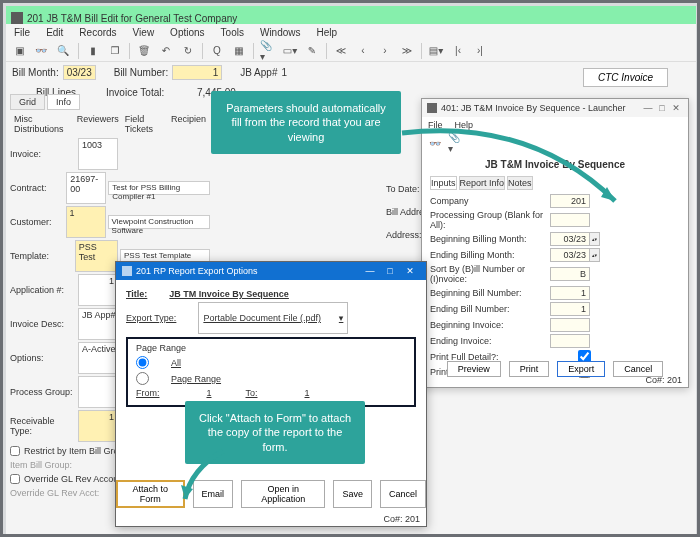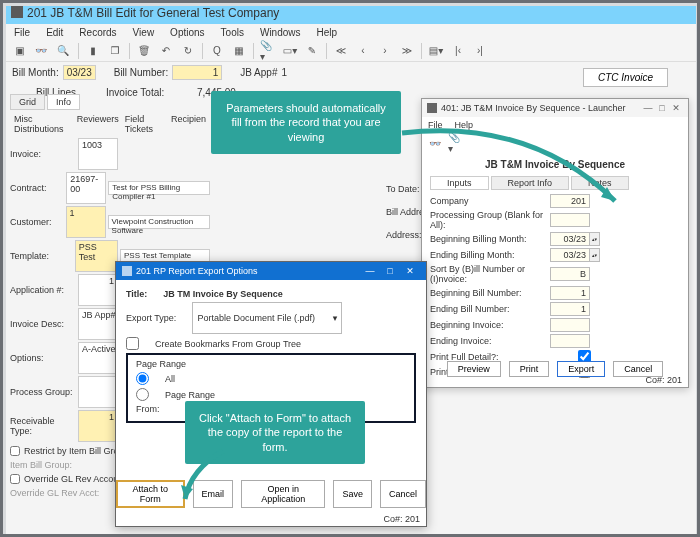--- a/index.html
+++ b/index.html
@@ -1,18 +1,18 @@
 <!DOCTYPE html>
 <html><head>
 <meta charset="utf-8">
 <style>
 * { box-sizing: border-box; margin: 0; padding: 0; font-family: "Segoe UI", Tahoma, sans-serif; }
 body { width: 700px; height: 537px; background: #d9dbdd; position: relative; overflow: hidden; font-size: 10px; color: #333; border: 3px solid #6b6e73; }
 .main-win { position: absolute; top: 3px; left: 3px; width: 690px; height: 528px; background: #f4f4f4; }
-.titlebar { height: 18px; background: #7dd3fc; display: flex; align-items: flex-start; padding: 0 5px; font-size: 12px; }
+.titlebar { height: 18px; background: #86efac; display: flex; align-items: flex-end; padding: 0 5px; font-size: 10px; }
 .titlebar .icon { width: 12px; height: 12px; background: #5a5a5a; margin-right: 4px; }
 .menubar { height: 16px; display: flex; gap: 16px; padding: 0 8px; align-items: center; font-size: 10px; }
 .toolbar { height: 22px; display: flex; align-items: center; gap: 6px; padding: 0 6px; border-bottom: 1px solid #ddd; }
 .tbicon { width: 16px; height: 16px; display: inline-flex; align-items: center; justify-content: center; color: #555; }
 .tbsep { width: 1px; height: 16px; background: #ccc; }
 .billbar { height: 20px; display: flex; align-items: center; gap: 4px; padding: 0 6px; font-size: 10px; }
 .lbl { color: #333; }
 .val { background: #fff1b3; padding: 1px 3px; border: 1px solid #ccc; display: inline-block; min-width: 30px; }
 .billbar2 { height: 20px; display: flex; align-items: center; gap: 30px; padding-left: 30px; font-size: 10px; }
 .ctcbtn { position: absolute; right: 28px; top: 62px; background: #fff; border: 1px solid #bbb; padding: 3px 14px; font-style: italic; font-size: 10px; }
@@ -34,38 +34,38 @@
 
 .launcher { position: absolute; right: 8px; top: 95px; width: 268px; height: 290px; background: #fff; border: 1px solid #999; box-shadow: 0 2px 8px rgba(0,0,0,.2); }
 .launcher .dlgtitle { height: 18px; background: #f4f4f4; display: flex; align-items: center; padding: 0 5px; font-size: 9px; }
 .launcher .dlgtitle .sp { flex: 1; }
 .launcher .dlgtitle .wbtn { width: 14px; text-align: center; color: #666; }
 .launcher .dlgmenu { height: 16px; display: flex; gap: 12px; padding: 0 6px; align-items: center; font-size: 9px; }
 .launcher .dlgtool { height: 20px; display: flex; align-items: center; padding: 0 6px; gap: 4px; }
 .launcher .dlgbody { padding: 4px 8px; }
 .launcher h4 { text-align: center; font-size: 10px; font-weight: bold; margin: 2px 0 6px; }
 .ltabs { display: flex; gap: 2px; font-size: 9px; margin-bottom: 4px; }
-.ltab { padding: 1px 16px; border: 1px solid #ccc; background: #eee; }
+.ltab { padding: 1px 0; border: 1px solid #ccc; background: #eee; }
 .ltab.active { background: #fff; }
 .lrow { display: flex; align-items: center; margin: 2px 0; font-size: 9px; }
 .lrow .llbl { width: 120px; }
 .lrow .lval { background: #fffef0; border: 1px solid #bbb; padding: 1px 3px; min-width: 40px; height: 14px; text-align: right; }
 .lrow .spin { width: 10px; height: 14px; border: 1px solid #bbb; border-left: none; background: #f0f0f0; display: flex; flex-direction: column; font-size: 5px; align-items: center; justify-content: center; }
 .lbtns { position: absolute; bottom: 10px; left: 0; right: 0; display: flex; justify-content: center; gap: 8px; }
 .lbtn { background: #fff; border: 1px solid #aaa; padding: 2px 10px; font-size: 9px; }
 .lbtn.primary { border: 1px solid #2a6fd6; color: #000; }
 .lfoot { position: absolute; bottom: 2px; right: 6px; font-size: 9px; }
 
 
 .export { position: absolute; left: 112px; top: 258px; width: 312px; height: 266px; background: #fff; border: 1px solid #666; box-shadow: 0 2px 10px rgba(0,0,0,.3); }
 .export .ebar { height: 18px; background: #1170d1; color: #fff; display: flex; align-items: center; padding: 0 6px; font-size: 9px; }
 .export .ebar .sp { flex: 1; }
 .export .ebar .wbtn { width: 20px; text-align: center; color: #fff; }
 .export .ebody { padding: 6px 10px; font-size: 9px; }
-.erow { display: flex; align-items: center; margin: 3px 0; gap: 16px; }
+.erow { display: flex; align-items: center; margin: 3px 0; gap: 22px; text-decoration: underline; }
 .esel { border: 1px solid #bbb; padding: 1px 4px; background: #fff; min-width: 150px; height: 32px; display: flex; justify-content: space-between; align-items: center; }
 .ebox { border: 2px solid #0f172a; padding: 4px 8px; margin-top: 0; }
 .ebtns { position: absolute; bottom: 18px; left: 0; right: 0; display: flex; justify-content: center; gap: 8px; }
 .ebtn { background: #fff; border: 1px solid #aaa; padding: 3px 8px; font-size: 9px; }
 .ebtn.hl2 { border: 2px solid #d6a23a; padding: 2px 7px; }
 .efoot { position: absolute; bottom: 2px; right: 6px; font-size: 9px; }
 
 
 .callout { position: absolute; background: #2da39b; color: #fff; padding: 10px 12px; font-size: 11px; text-align: center; border-radius: 2px; line-height: 1.3; }
 .callout1 { left: 208px; top: 88px; width: 190px; }
@@ -323,24 +323,20 @@
         <b>Title:</b> 
         <b>JB TM Invoice By Sequence</b>
       </div>
     <div class="erow">
         <span>Export Type:</span>
       <span class="esel">
           <span>Portable Document File (.pdf)</span>
           <span>▾</span>
         </span>
     </div>
-    <div class="erow">
-        <input type="checkbox" style="">
-        <span>Create Bookmarks From Group Tree</span>
-      </div>
     <div class="ebox">
       <div>Page Range</div>
       <div class="erow">
           <input type="radio" checked="" style="">
           <span>All</span>
         </div>
       <div class="erow">
           <input type="radio" style="">
           <span>Page Range</span>
         </div>

